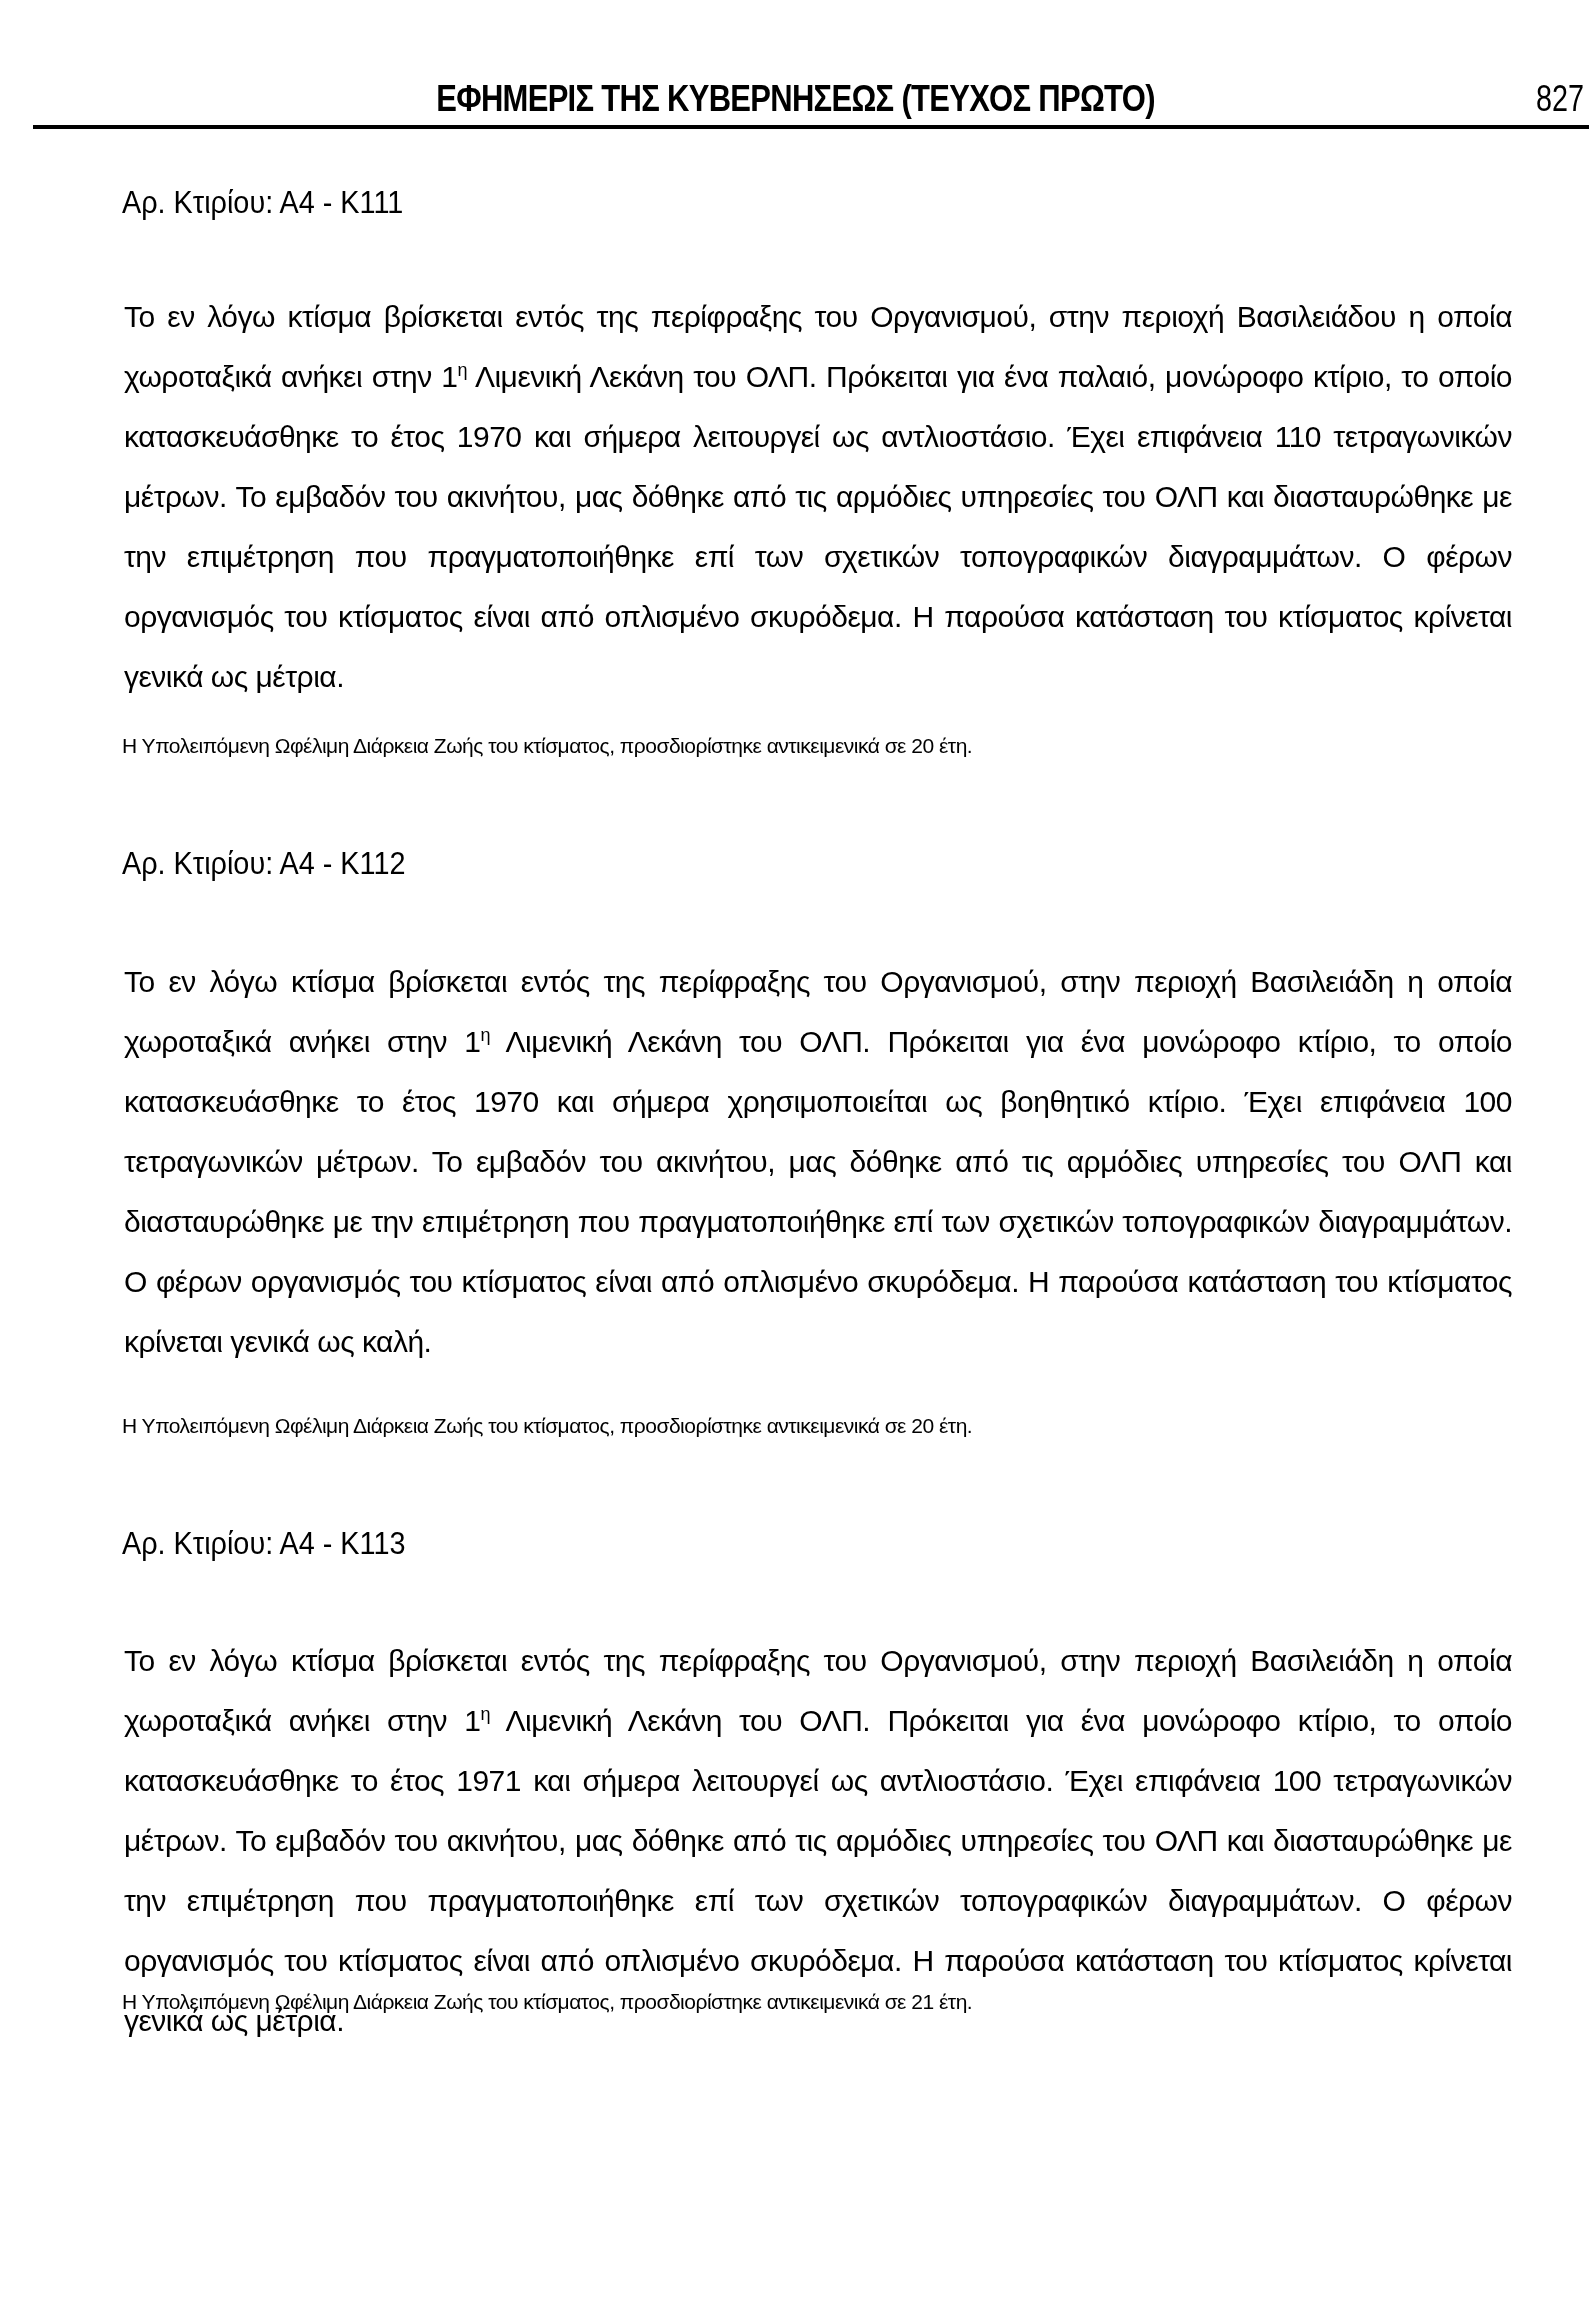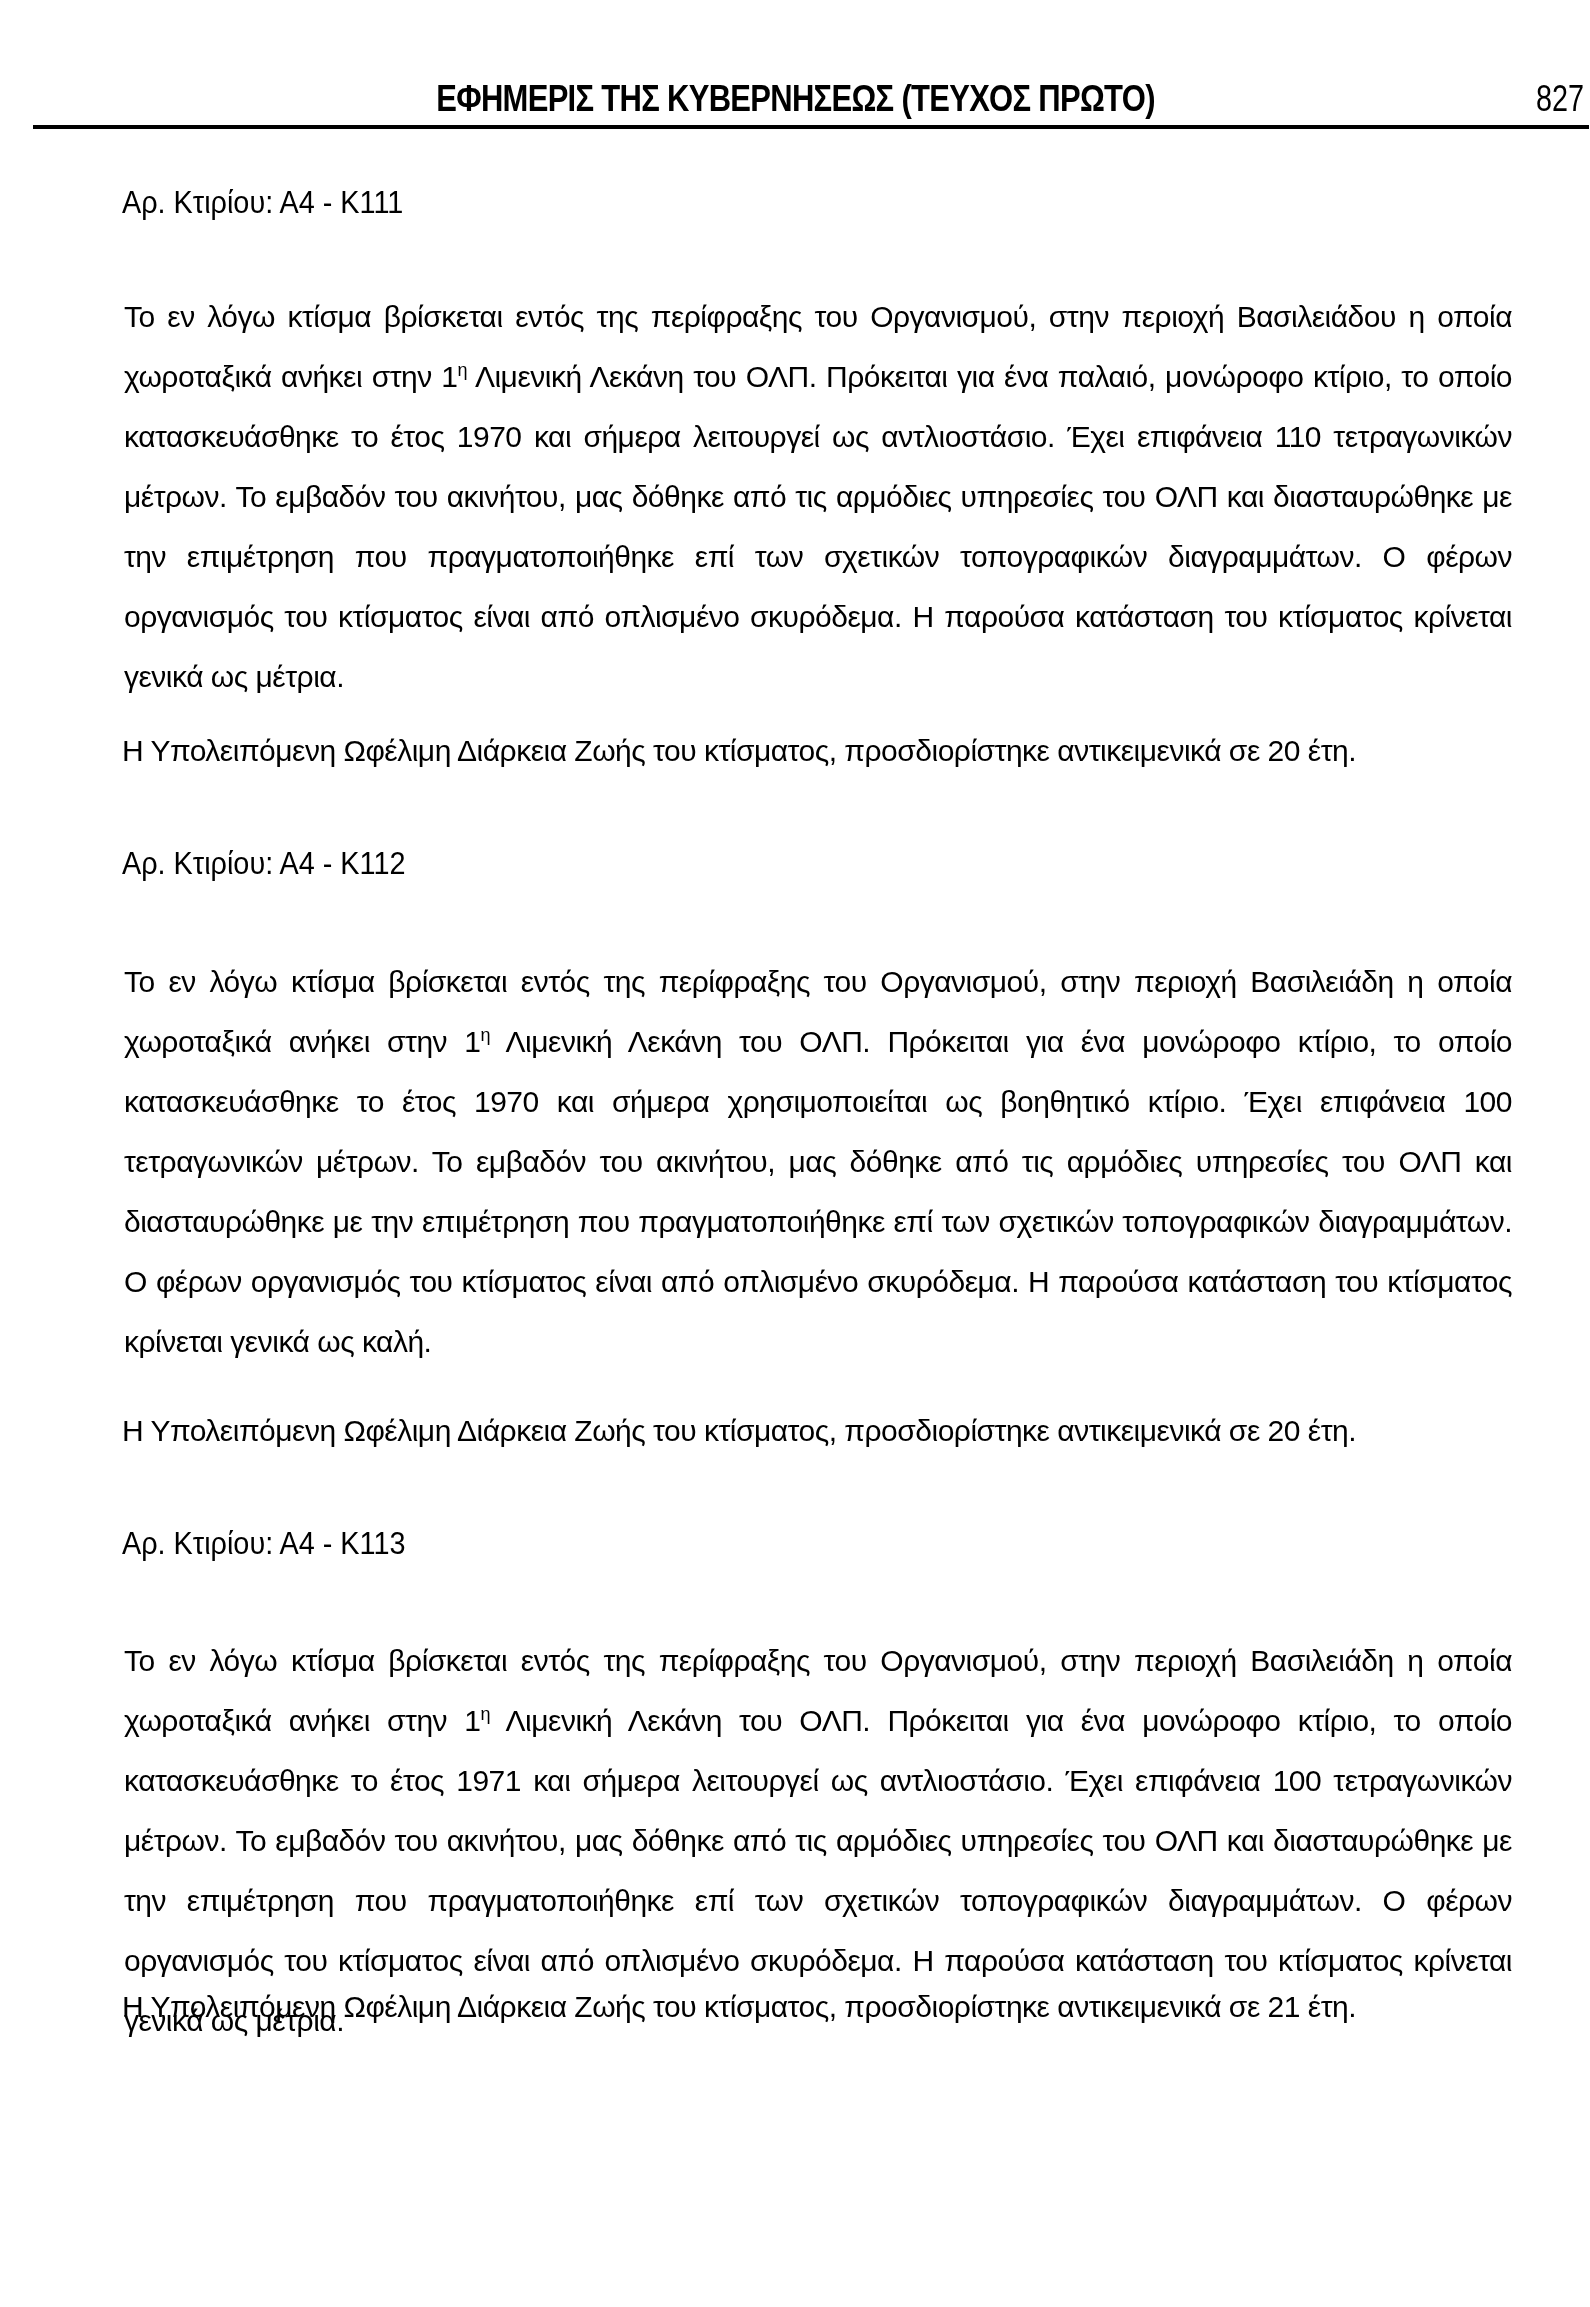--- a/index.html
+++ b/index.html
@@ -4,21 +4,21 @@
 <style>
   html, body { margin:0; padding:0; background:#ffffff; }
   body { width:1591px; height:2307px; position:relative; overflow:hidden; color:#000; font-family:"Liberation Sans", sans-serif; }
   .hdr { position:absolute; top:78px; left:0; width:1591px; height:49px; }
   .hdr-title { position:absolute; left:0; width:1591px; text-align:center; top:0; font-size:36px; font-weight:bold; letter-spacing:-0.8px; transform:scaleX(0.86); transform-origin:center; }
   .hdr-page { position:absolute; right:6.5px; top:0; font-size:36px; transform:scaleX(0.8); transform-origin:right; }
   .rule { position:absolute; top:125px; left:33px; width:1556px; height:4.1px; background:#000; }
   .sec-head { position:absolute; left:122px; font-size:32px; transform:scaleX(0.9); transform-origin:left; white-space:nowrap; }
   .para { position:absolute; left:124px; width:1388px; font-size:30px; line-height:60px; text-align:justify; text-align-last:left; letter-spacing:-0.5px; }
   .para sup { font-size:18px; line-height:0; }
-  .rem { position:absolute; left:122px; font-size:30px; white-space:nowrap; letter-spacing:-0.5px; }
+  .rem { position:absolute; left:122px; font-size:21px; white-space:nowrap; letter-spacing:-0.5px; }
 </style>
 </head>
 <body>
 
 <div class="hdr">
   <div class="hdr-title">ΕΦΗΜΕΡΙΣ ΤΗΣ ΚΥΒΕΡΝΗΣΕΩΣ (ΤΕΥΧΟΣ ΠΡΩΤΟ)</div>
   <div class="hdr-page">827</div>
 </div>
 <div class="rule"></div>
 

